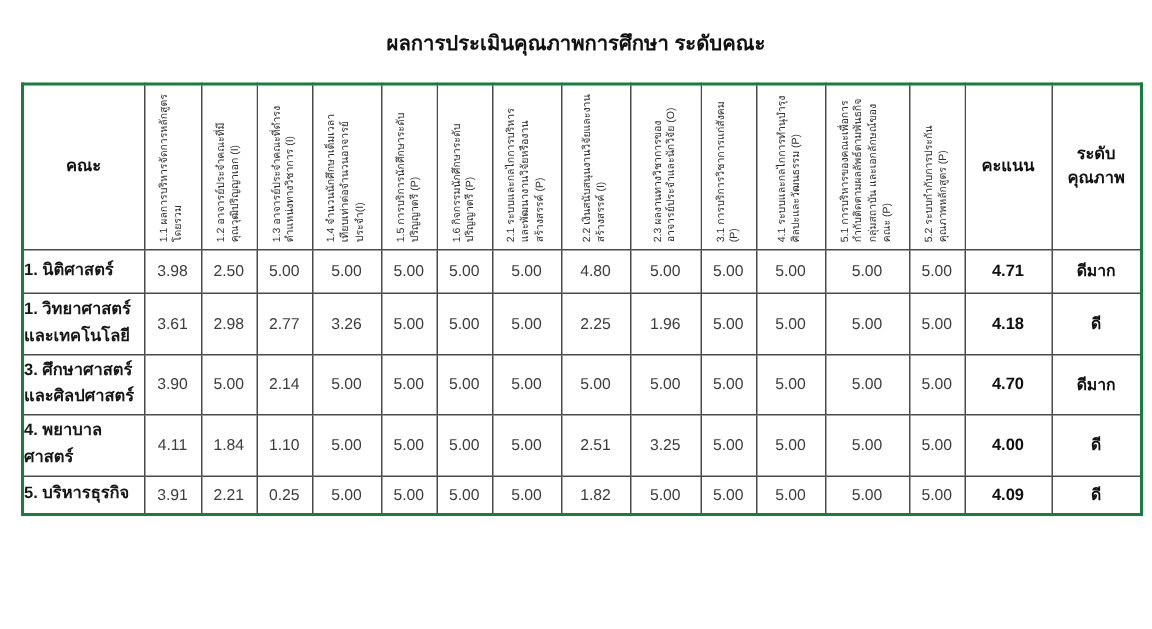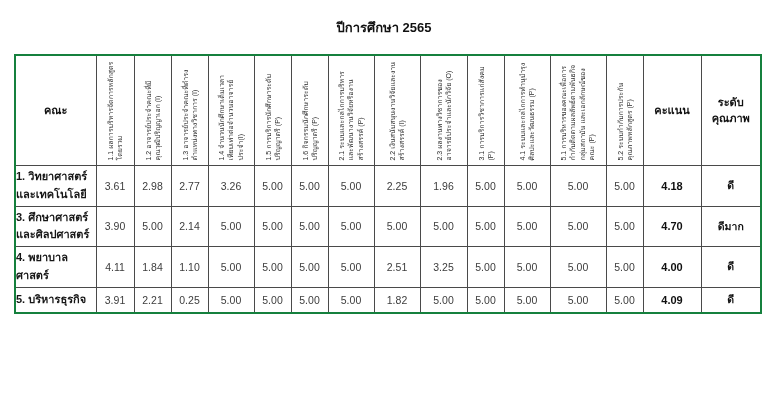--- a/index.html
+++ b/index.html
@@ -84,21 +84,21 @@
     font-size: 10.5px;
     text-align: center;
     font-weight: bold;
     color: #101010;
   }
 </style>
 </head>
 <body>
 
 <div class="page">
-  <div class="subtitle">ปีการศึกษา 2565</div>
+  <div class="title">ผลการประเมินคุณภาพการศึกษา ระดับคณะ</div>
   <table class="results">
     <colgroup id="colgroup">
         <col style="width: 81px;">
         <col style="width: 38px;">
         <col style="width: 37px;">
         <col style="width: 37px;">
         <col style="width: 46px;">
         <col style="width: 37px;">
         <col style="width: 37px;">
         <col style="width: 46px;">
@@ -151,20 +151,38 @@
             <div class="vtext"><span>5.1 การบริหารของคณะเพื่อการ</span><br><span>กำกับติดตามผลลัพธ์ตามพันธกิจ</span><br><span>กลุ่มสถาบัน และเอกลักษณ์ของ</span><br><span>คณะ (P)</span></div>
           </th>
           <th class="vhead">
             <div class="vtext"><span>5.2 ระบบกำกับการประกัน</span><br><span>คุณภาพหลักสูตร (P)</span></div>
           </th>
           <th class="plain">คะแนน</th>
           <th class="plain"><span>ระดับ</span><br><span>คุณภาพ</span></th>
         </tr>
     </thead>
     <tbody id="table-body">
+        <tr style="height: 29px;">
+          <td class="faculty"><span>1. นิติศาสตร์</span></td>
+          <td class="num">3.98</td>
+          <td class="num">2.50</td>
+          <td class="num">5.00</td>
+          <td class="num">5.00</td>
+          <td class="num">5.00</td>
+          <td class="num">5.00</td>
+          <td class="num">5.00</td>
+          <td class="num">4.80</td>
+          <td class="num">5.00</td>
+          <td class="num">5.00</td>
+          <td class="num">5.00</td>
+          <td class="num">5.00</td>
+          <td class="num">5.00</td>
+          <td class="score">4.71</td>
+          <td class="level">ดีมาก</td>
+        </tr>
         <tr style="height: 41px;">
           <td class="faculty"><span>1. วิทยาศาสตร์</span><br><span>และเทคโนโลยี</span></td>
           <td class="num">3.61</td>
           <td class="num">2.98</td>
           <td class="num">2.77</td>
           <td class="num">3.26</td>
           <td class="num">5.00</td>
           <td class="num">5.00</td>
           <td class="num">5.00</td>
           <td class="num">2.25</td>

